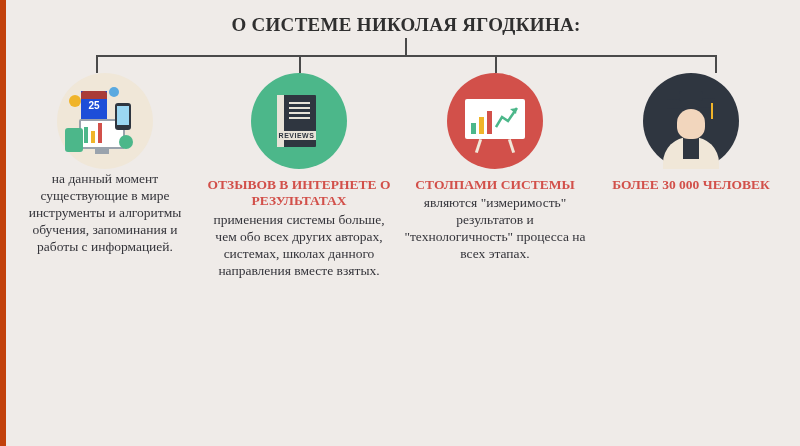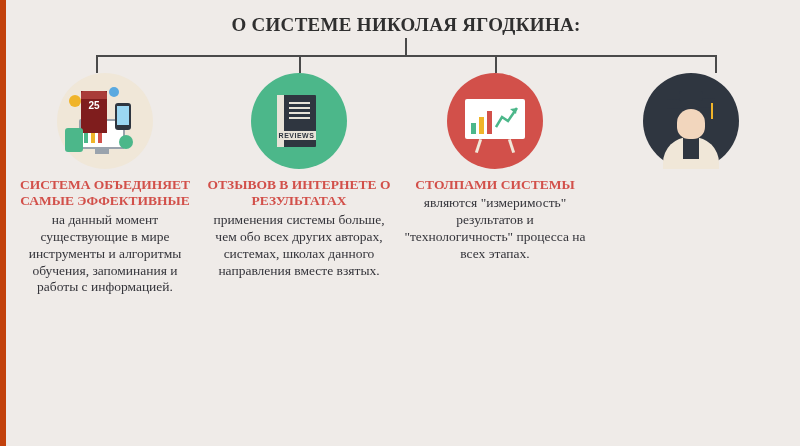--- a/index.html
+++ b/index.html
@@ -136,22 +136,22 @@
   }
   .i1-chart3 {
     position: absolute;
     left: 41px; top: 50px;
     width: 4px; height: 20px;
     background: #d2504a;
   }
   .i1-cal {
     position: absolute;
     left: 24px; top: 18px;
-    width: 26px; height: 42px;
-    background: #7f1d1d;
+    width: 26px; height: 28px;
+    background: #1d4ed8;
     border-radius: 0;
   }
   .i1-cal-top {
     position: absolute;
     left: 0; top: 0;
     width: 26px; height: 8px;
     background: #a93c38;
     border-radius: 3px 3px 0 0;
   }
   .i1-cal-num {
@@ -361,21 +361,20 @@
       <div class="i1-cal">
         <div class="i1-cal-top"></div>
         <div class="i1-cal-num">25</div>
       </div>
       <div class="i1-phone"></div>
       <div class="i1-tab"></div>
       <div class="i1-dot1"></div>
       <div class="i1-dot2"></div>
       <div class="i1-dot3"></div>
     </div>
-    <div class="head">СИСТЕМА ОБЪЕДИНЯЕТ САМЫЕ ЭФФЕКТИВНЫЕ</div>
     <div class="body">на данный момент существующие в мире инструменты и алгоритмы обучения, запоминания и работы с информацией.</div>
   </div>
 
   <div class="col col-3">
     <div class="icon-wrap">
       <div class="circle c-red"></div>
       <div class="i3-board"></div>
       <div class="i3-bar1"></div>
       <div class="i3-bar2"></div>
       <div class="i3-bar3"></div>
@@ -412,15 +411,16 @@
   <div class="col col-4">
     <div class="icon-wrap">
       <div class="circle c-dark"></div>
       <div class="i4-body"></div>
       <div class="i4-collar"></div>
       <div class="i4-head"></div>
       <div class="i4-cap"></div>
       <div class="i4-cap-top"></div>
       <div class="i4-tassel"></div>
     </div>
+    <div class="head">БОЛЕЕ 30 000 ЧЕЛОВЕК</div>
   </div>
 
 </div>
 
 </body></html>

